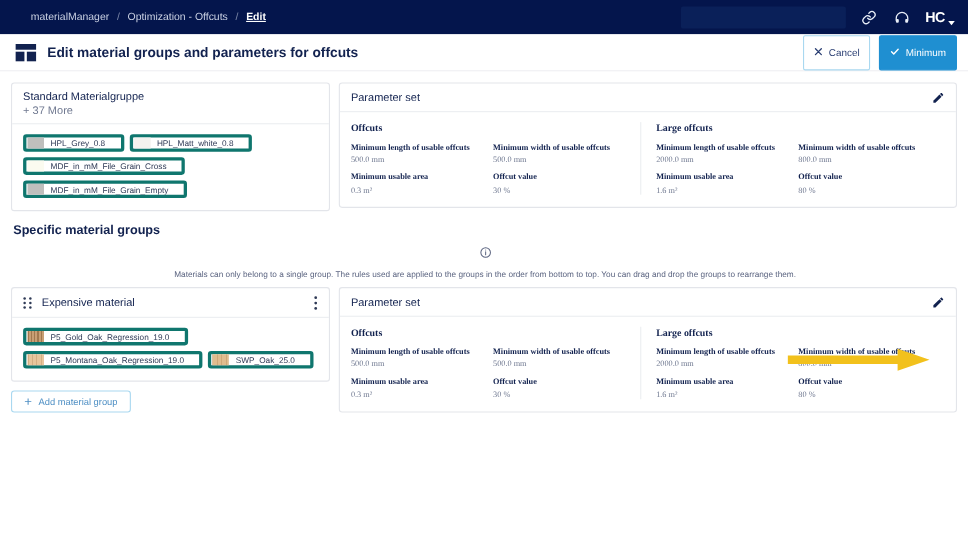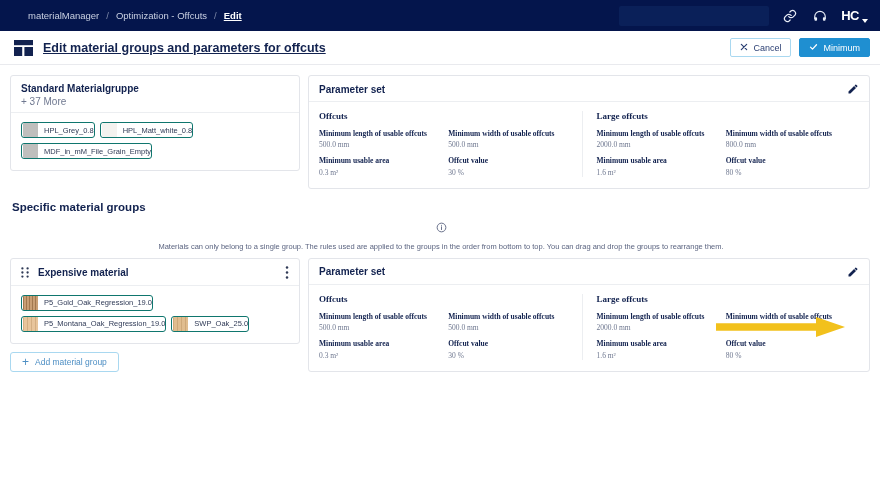--- a/index.html
+++ b/index.html
@@ -59,25 +59,24 @@
     display: flex;
     align-items: center;
     padding: 0 10px 0 14px;
     border-bottom: 1px solid #e9eaee;
   }
   .head-icon { margin-right: 10px; display: flex; }
   .page-title {
     font-size: 12.5px;
     font-weight: bold;
     color: #12224f;
-    text-decoration: underline;
   }
   .head-actions { margin-left: auto; display: flex; gap: 8px; }
   .btn {
-    height: 19px;
+    height: 32px;
     display: inline-flex; align-items: center; gap: 5px;
     padding: 0 9px;
     border-radius: 2px;
     font-size: 9px;
     cursor: pointer;
     white-space: nowrap;
   }
   .btn-cancel { background: #ffffff; border: 1px solid #a9d8f0; color: #2b3f73; }
   .btn-confirm { background: #1f8fd1; border: 1px solid #1f8fd1; color: #ffffff; }
 
@@ -101,40 +100,40 @@
   }
   .card-head {
     padding: 7px 10px 6px 10px;
     border-bottom: 1px solid #eceef1;
     display: flex;
     align-items: center;
   }
   .card-head.tall { padding-bottom: 5px; }
   .card-title {
     font-size: 10px;
-    font-weight: bold;
+    font-weight: normal;
     color: #12224f;
   }
   .card-sub {
     font-size: 10px;
     color: #6f7890;
     margin-top: 2px;
   }
   .card-body { padding: 9px 10px 11px 10px; }
 
   
   .chips { display: flex; flex-wrap: wrap; gap: 5px; }
   .chip {
     display: inline-flex;
     align-items: center;
-    border: 1px solid #0f766e;
+    border: 3px solid #0f766e;
     border-radius: 3px;
     background: #ffffff;
     height: 16px;
-    padding-right: 0;
+    padding-right: 14px;
     overflow: hidden;
   }
   .swatch {
     width: 15px; height: 14px;
     flex: none;
     margin: 0 6px 0 1px;
   }
   .chip-label {
     font-size: 7.5px;
     color: #2f3a56;
@@ -295,20 +294,24 @@
         </div>
         <div class="card-body">
           <div class="chips">
             <div class="chip">
               <span class="swatch" style="background:#bfbfbd"></span>
               <span class="chip-label">HPL_Grey_0.8</span>
             </div>
             <div class="chip">
               <span class="swatch" style="background:#f4f2ef"></span>
               <span class="chip-label">HPL_Matt_white_0.8</span>
+            </div>
+            <div class="chip">
+              <span class="swatch" style="background:#fbfbf0"></span>
+              <span class="chip-label">MDF_in_mM_File_Grain_Cross</span>
             </div>
             <div class="chip">
               <span class="swatch" style="background:#bfbfbd"></span>
               <span class="chip-label">MDF_in_mM_File_Grain_Empty</span>
             </div>
           </div>
         </div>
       </div>
     </div>
 

